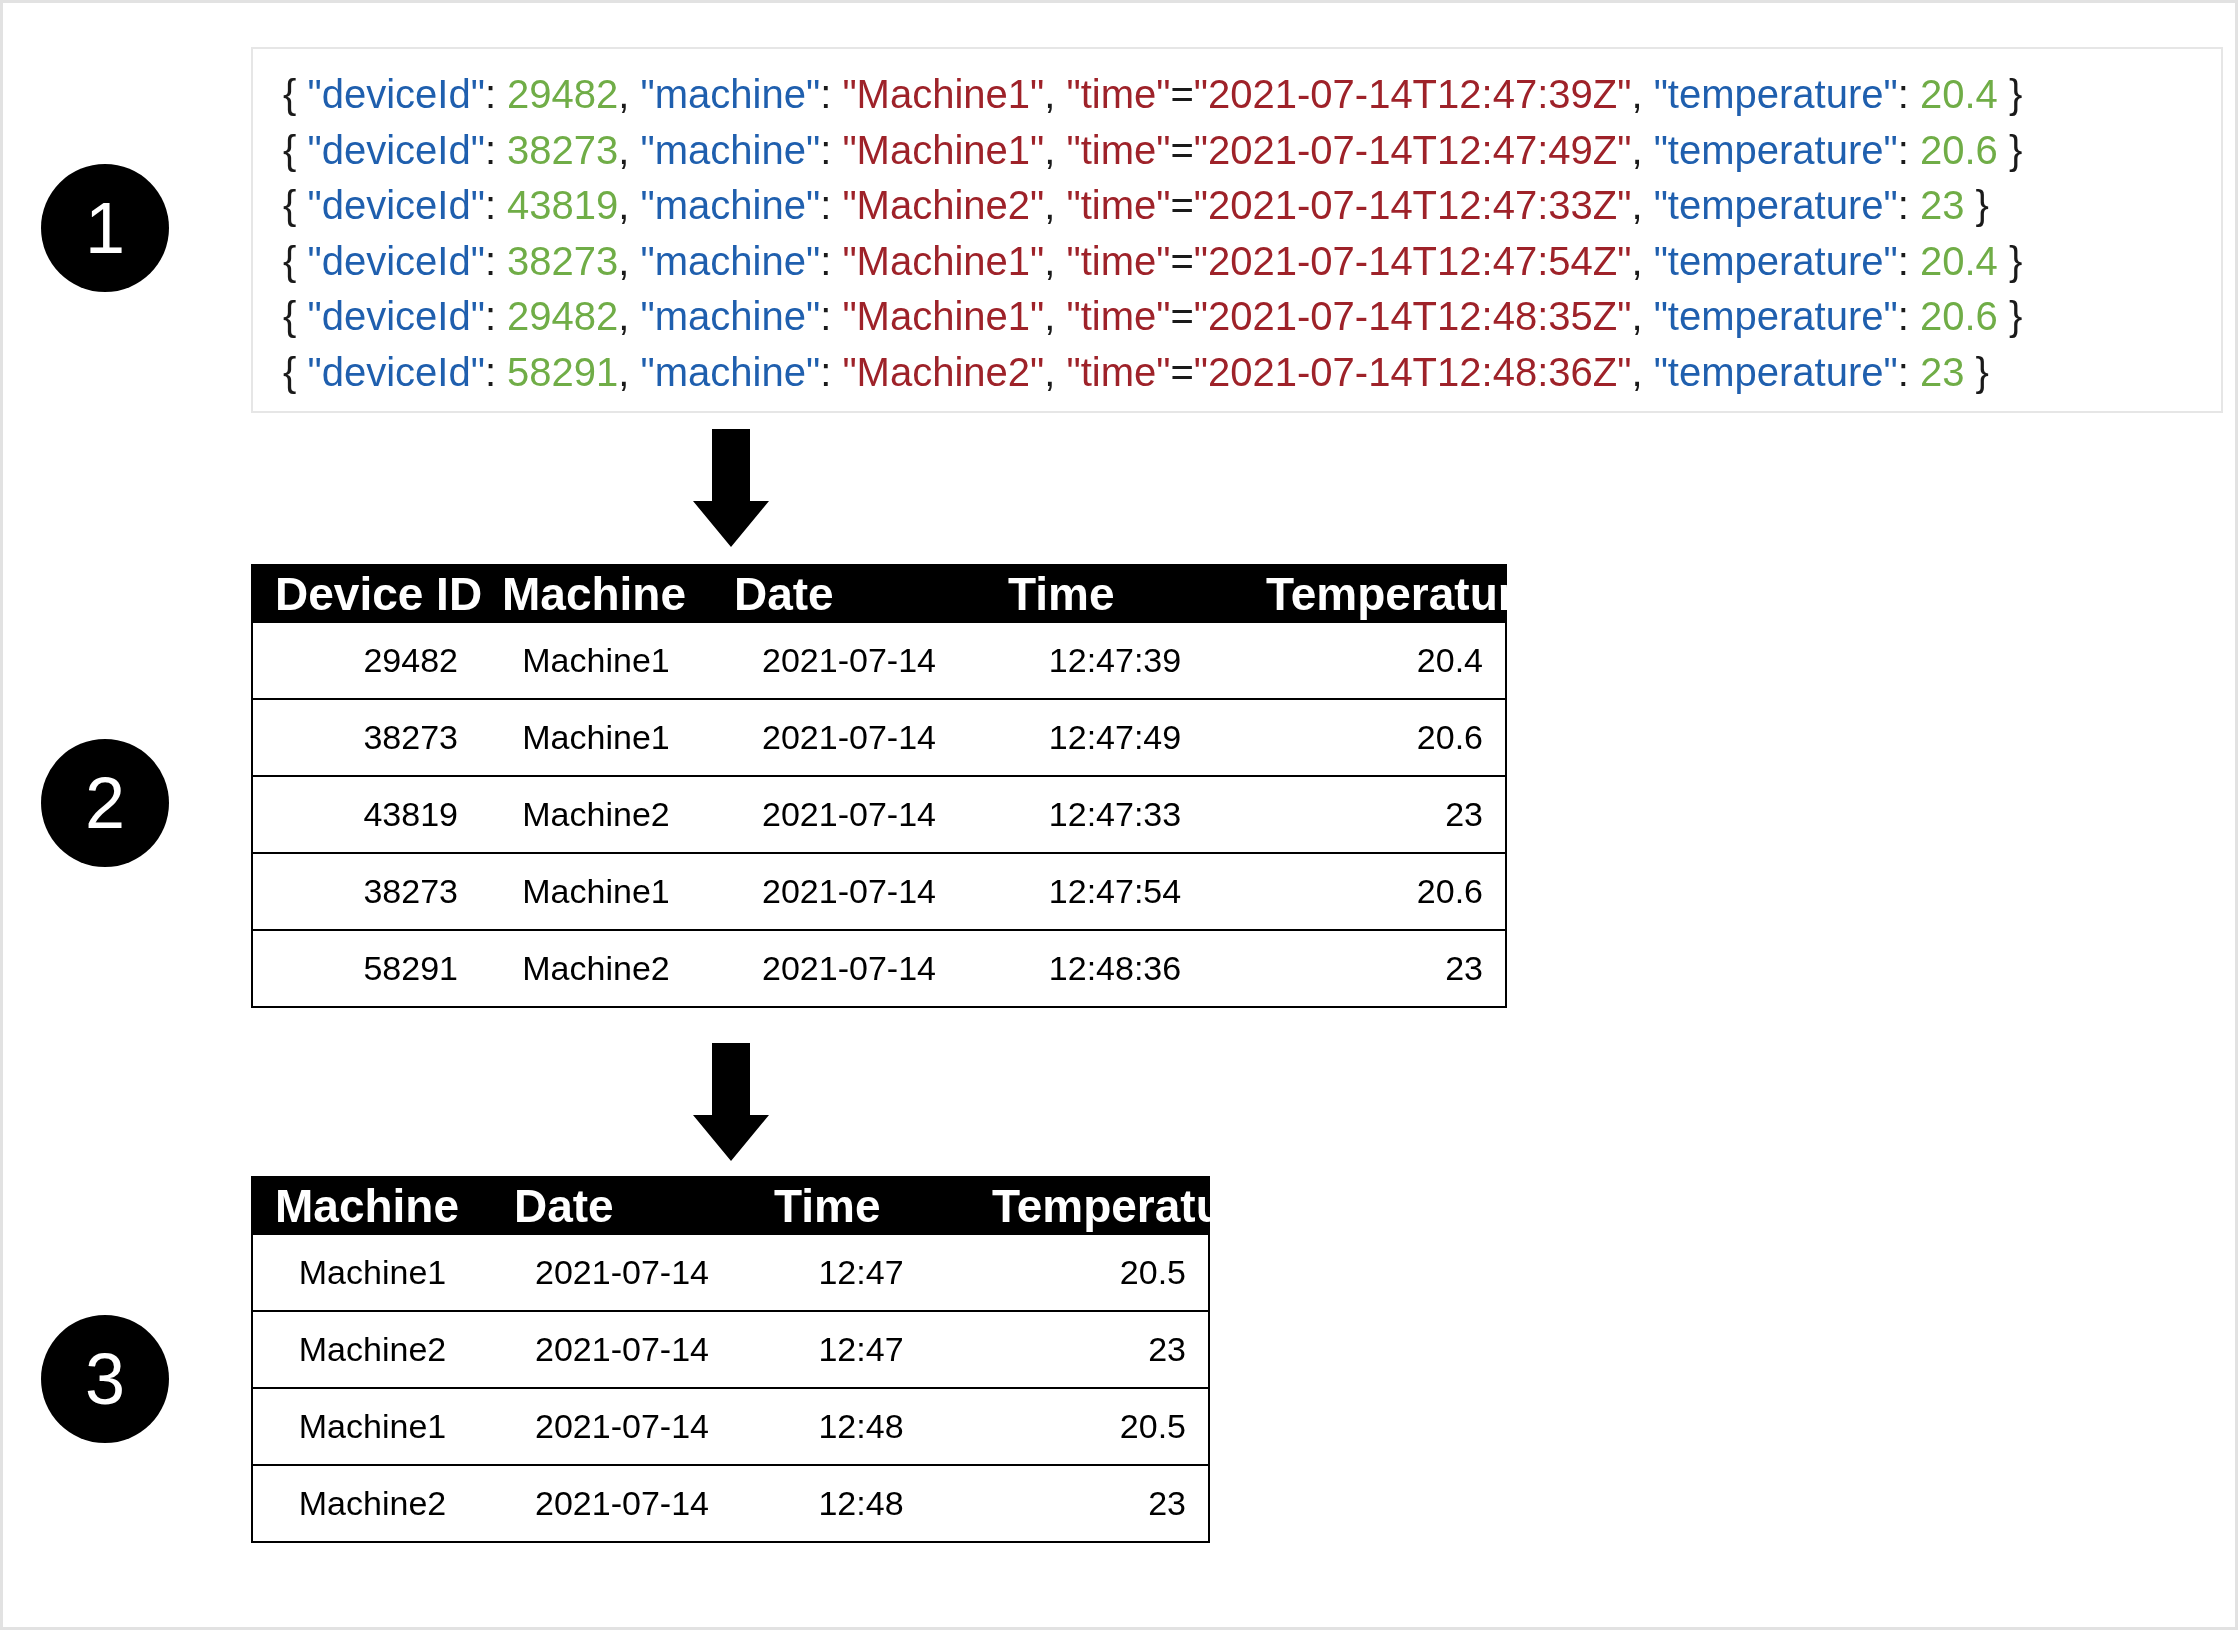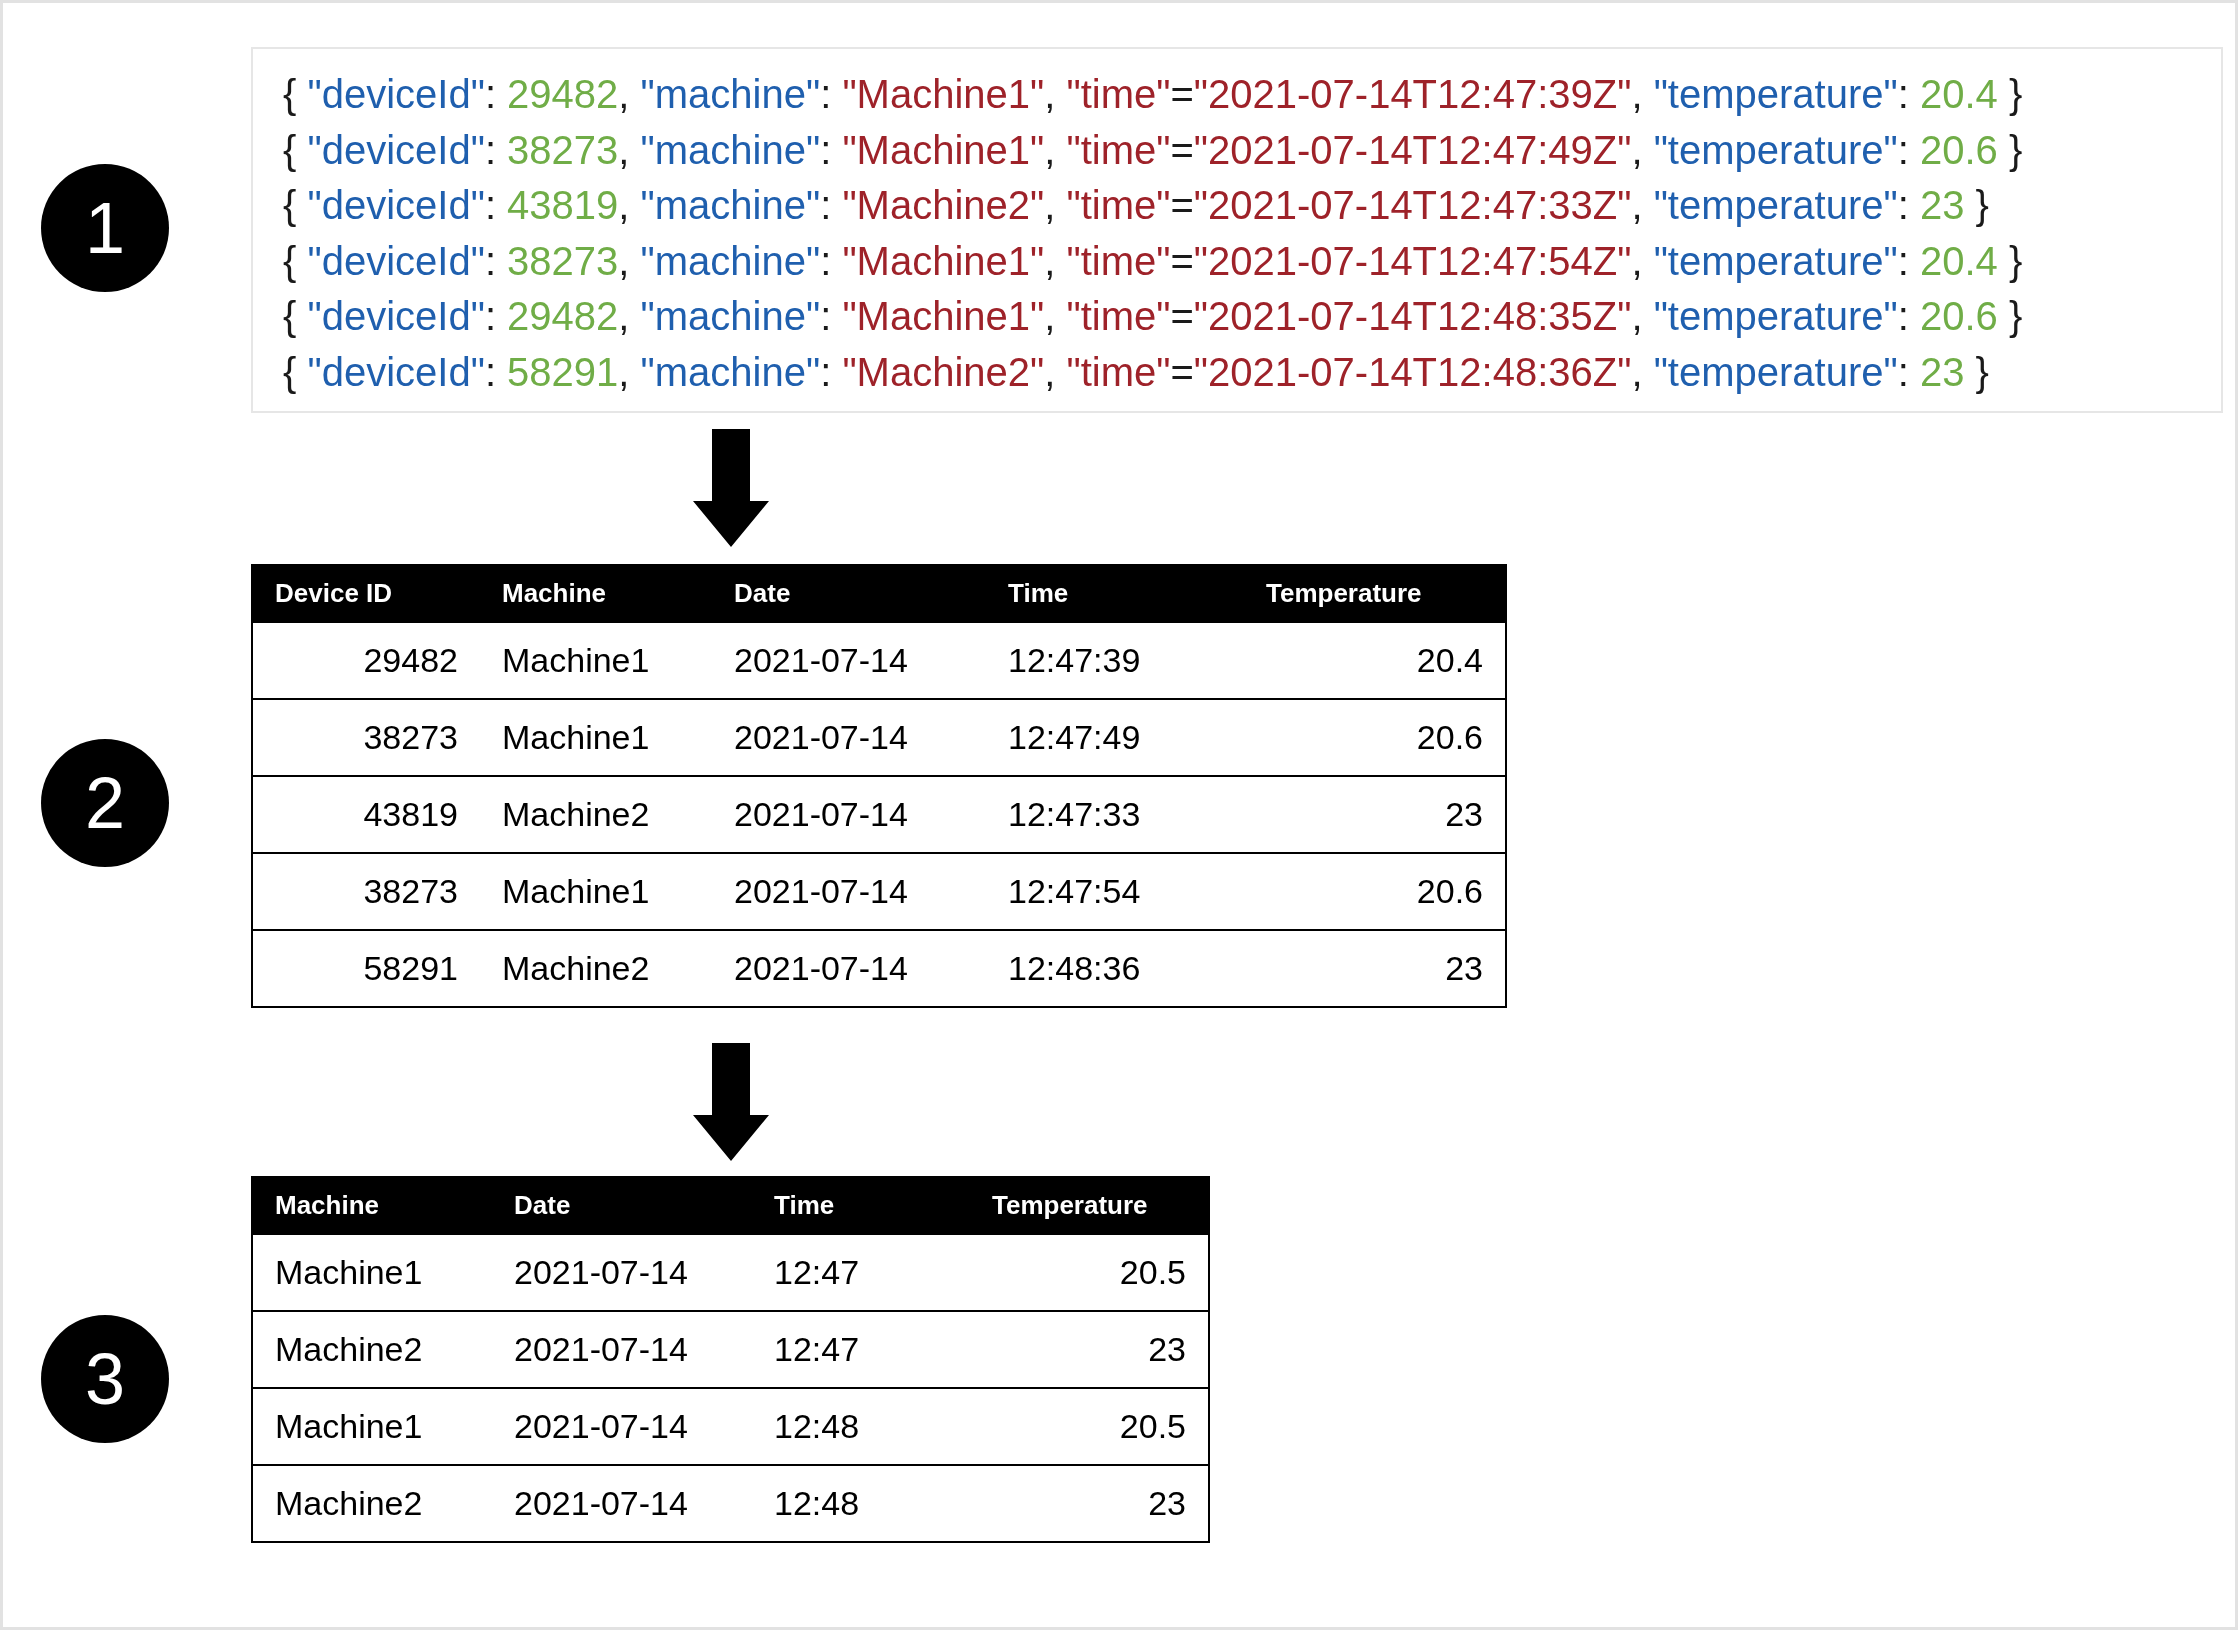--- a/index.html
+++ b/index.html
@@ -74,21 +74,21 @@
   table.data-table {
     position: absolute;
     border-collapse: collapse;
     table-layout: fixed;
     background: #ffffff;
     border: 2px solid #000000;
   }
   table.data-table th {
     background: #000000;
     color: #ffffff;
-    font-size: 26px;
+    font-size: 46px;
     font-weight: bold;
     height: 57px;
     padding: 0 22px;
     text-align: left;
     vertical-align: middle;
     border: none;
     white-space: nowrap;
   }
   table.data-table td {
     font-size: 34px;
@@ -96,21 +96,21 @@
     color: #000000;
     height: 77px;
     padding: 0 22px;
     vertical-align: middle;
     border-top: 2px solid #000000;
     border-bottom: 2px solid #000000;
     background: #ffffff;
     white-space: nowrap;
   }
   td.num, th.num { text-align: right; }
-  td.txt, th.txt { text-align: left; }
+  td.txt, th.txt { text-align: center; }
 
   
   #table-2 { left: 248px; top: 561px; width: 1254px; }
   #table-2 col.c0 { width: 228px; }
   #table-2 col.c1 { width: 232px; }
   #table-2 col.c2 { width: 274px; }
   #table-2 col.c3 { width: 258px; }
   #table-2 col.c4 { width: 262px; }
 
   

